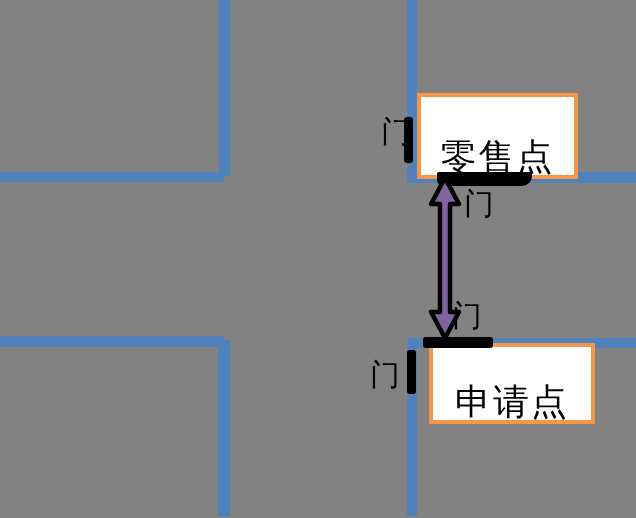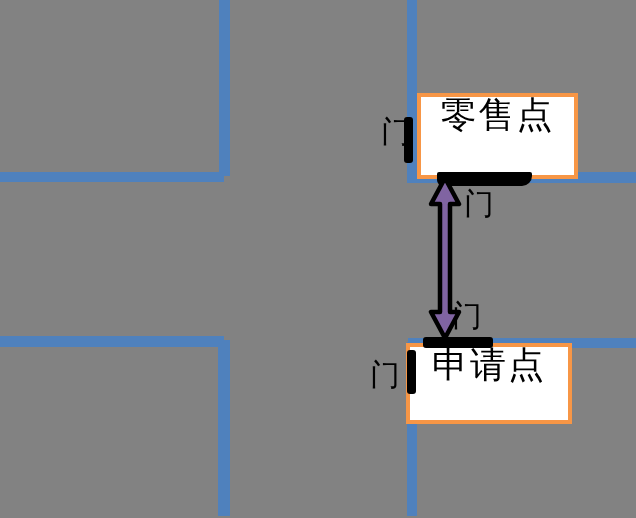--- a/index.html
+++ b/index.html
@@ -19,26 +19,26 @@
   .wall-bl-h{left:0;top:336px;width:224px;height:11px;}
   .wall-bl-v{left:218px;top:340px;width:12px;height:176px;}
   .wall-br-h{left:408px;top:338px;width:228px;height:10px;}
   .wall-br-v{left:407px;top:342px;width:10px;height:174px;}
 
   .pbox{
     position:absolute;
     box-sizing:border-box;
     background:#FFFFFF;
     border:4px solid #F79646;
-    display:flex;align-items:flex-start;justify-content:center;
+    display:flex;align-items:flex-end;justify-content:center;
     font-size:36px;letter-spacing:2px;line-height:1;
     white-space:nowrap;
   }
   .pbox-retail{left:417px;top:93px;width:161px;height:86px;}
-  .pbox-application{left:406px;top:343px;width:166px;height:81px;}
+  .pbox-application{left:429px;top:343px;width:166px;height:81px;}
 
   .door{position:absolute;background:#000;border-radius:3px;}
   .door-retail-left{left:404px;top:117px;width:9px;height:46px;}
   .door-retail-bottom{left:437px;top:172px;width:95px;height:14px;border-radius:2px 2px 10px 6px;}
   .door-application-top{left:423px;top:337px;width:70px;height:11px;}
   .door-application-left{left:407px;top:350px;width:9px;height:44px;}
 
   .door-label{
     position:absolute;
     font-size:30px;line-height:1;

